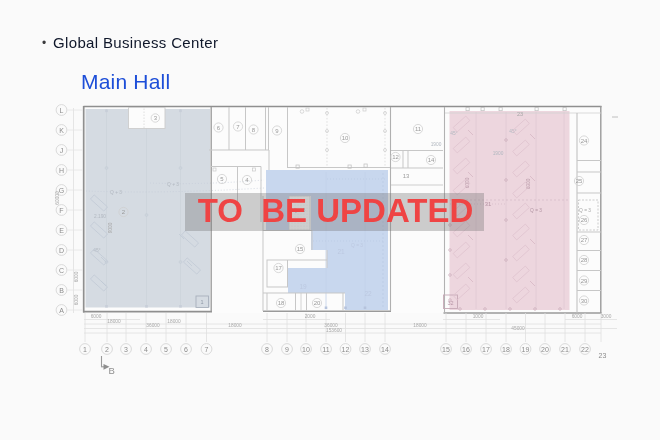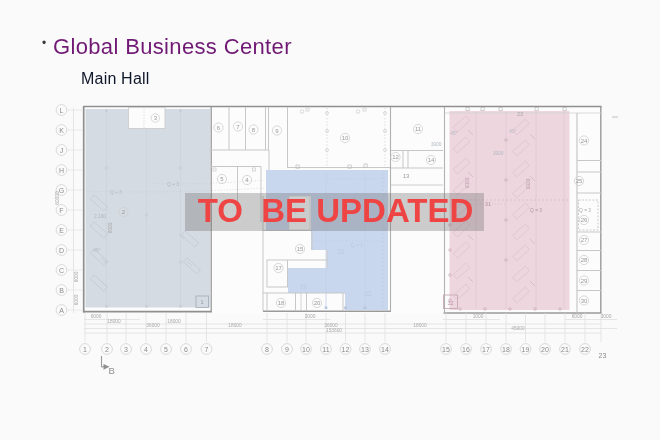--- a/index.html
+++ b/index.html
@@ -1,23 +1,23 @@
 <!DOCTYPE html>
 <html><head><meta charset="utf-8"><style>
 html,body{margin:0;padding:0}
 body{width:660px;height:440px;background:#fafafa;font-family:"Liberation Sans",sans-serif;position:relative;overflow:hidden}
 .abs{position:absolute}
 </style></head>
 <body>
 
 <div class="abs" style="left:42px;top:36px;font-size:12px;color:#3a3a3c">•</div>
 
-<div class="abs" style="left:53px;top:34px;font-size:22px;color:#701a75;letter-spacing:0.35px">Global Business Center</div>
-
-<div class="abs" style="left:81px;top:70px;font-size:16px;color:#0f172a;letter-spacing:0.2px">Main Hall</div>
+<div class="abs" style="left:53px;top:34px;font-size:15px;color:#0f172a;letter-spacing:0.35px">Global Business Center</div>
+
+<div class="abs" style="left:81px;top:70px;font-size:21px;color:#1d4ed8;letter-spacing:0.2px">Main Hall</div>
 
 <svg class="abs" style="left:0;top:0" width="660" height="440" viewBox="0 0 660 440">
 <defs>
 <pattern id="ph" width="5" height="5" patternUnits="userSpaceOnUse" patternTransform="rotate(45)">
         <line x1="0" y1="0" x2="0" y2="5" stroke="#e0c5cf" stroke-width="1"></line>
       </pattern>
 <pattern id="dots" width="3" height="3" patternUnits="userSpaceOnUse">
         <circle cx="1" cy="1" r="0.4" fill="#dedede"></circle>
       </pattern>
 </defs>

